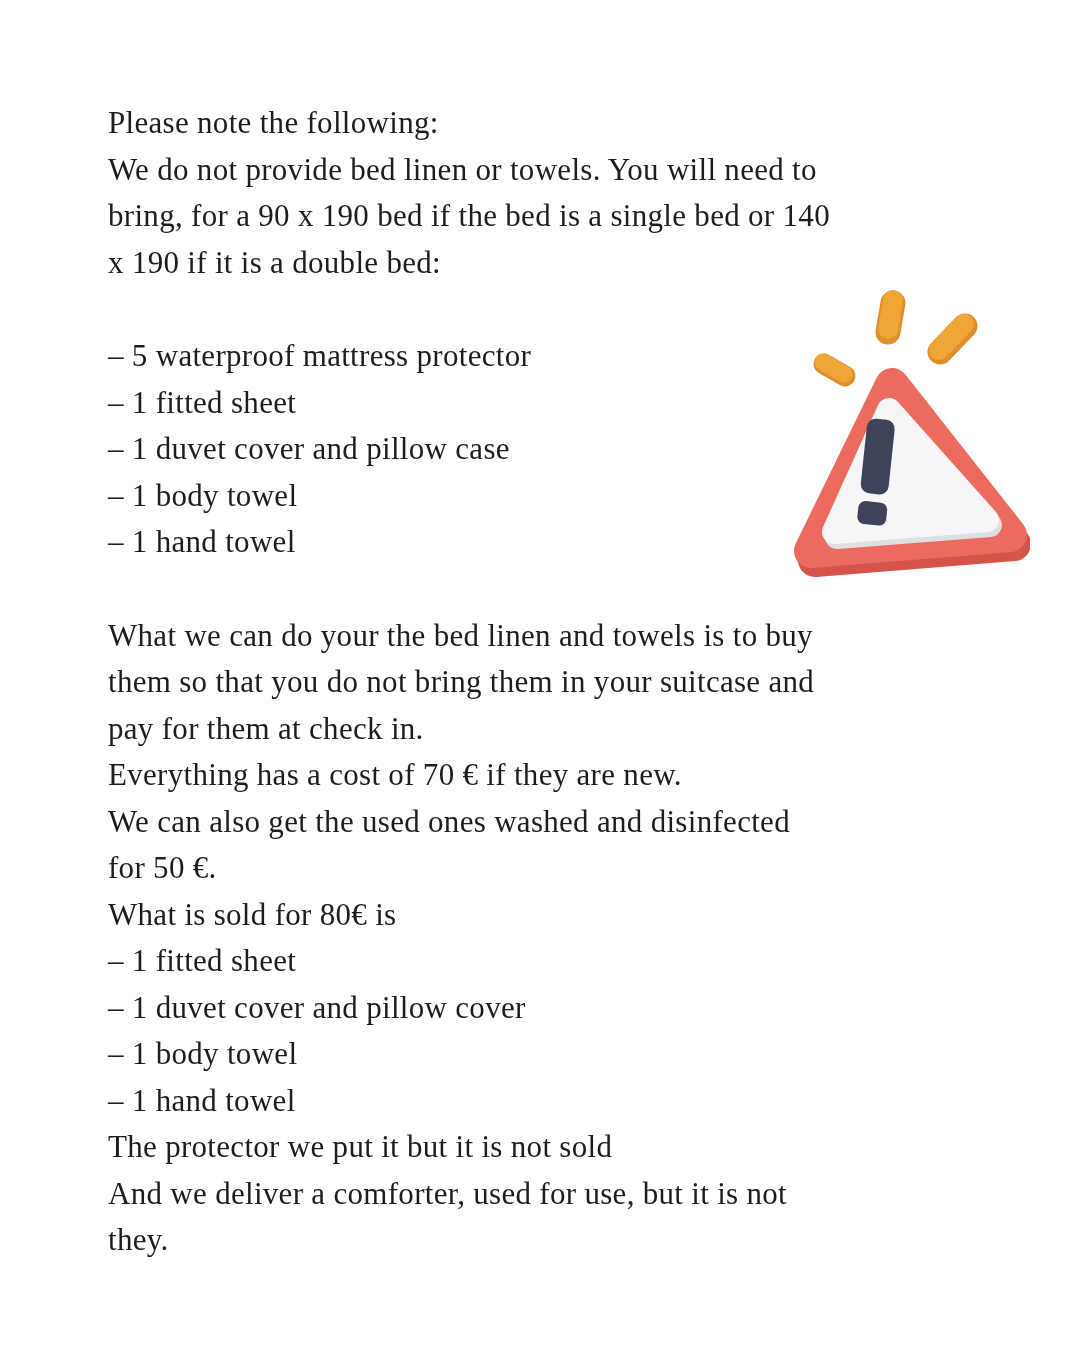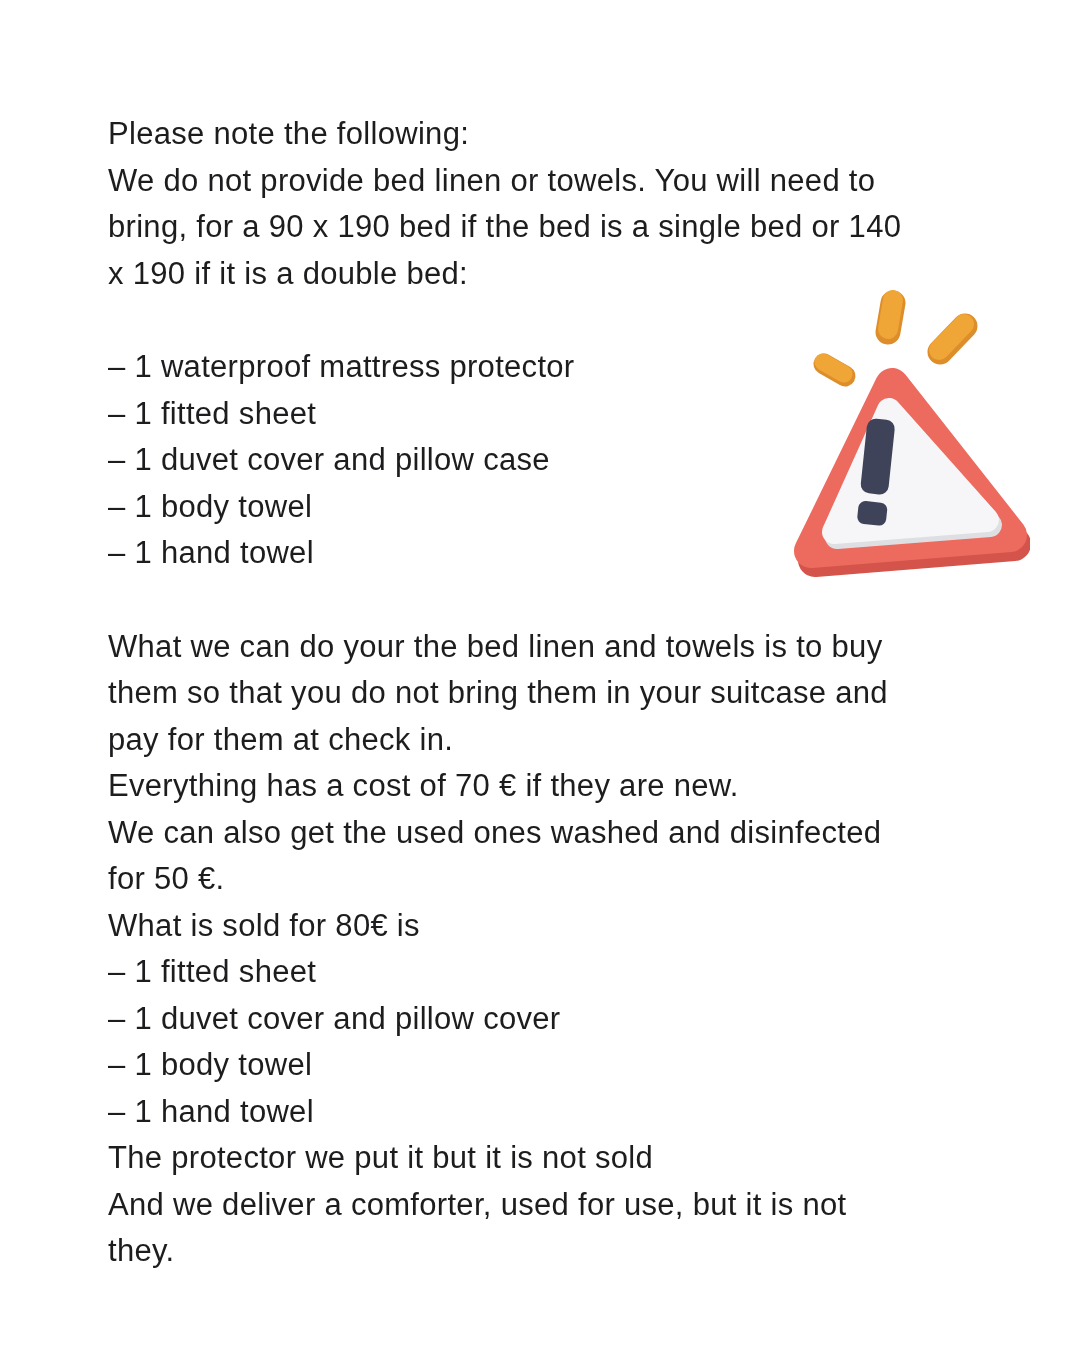--- a/index.html
+++ b/index.html
@@ -11,21 +11,22 @@
     height: 1350px;
     position: relative;
     background: #ffffff;
     overflow: hidden;
     font-family: "Liberation Sans", "DejaVu Sans", sans-serif;
     color: #1d1d1f;
   }
   .text-block {
     position: absolute;
     left: 108px;
-    top: 111px;
+    top: 100px;
+    font-family: Liberation Serif, serif;
   }
   .para {
     margin: 0 0 47px 0;
   }
   .para:last-child {
     margin-bottom: 0;
   }
   .line {
     font-size: 31px;
     line-height: 46.5px;
@@ -54,21 +55,21 @@
   <div class="text-block">
 
     <div class="para">
       <div class="line">Please note the following:</div>
       <div class="line">We do not provide bed linen or towels. You will need to</div>
       <div class="line">bring, for a 90 x 190 bed if the bed is a single bed or 140</div>
       <div class="line">x 190 if it is a double bed:</div>
     </div>
 
     <div class="para">
-      <div class="line">– 1 waterproof mattress protector</div>
+      <div class="line">– 5 waterproof mattress protector</div>
       <div class="line">– 1 fitted sheet</div>
       <div class="line">– 1 duvet cover and pillow case</div>
       <div class="line">– 1 body towel</div>
       <div class="line">– 1 hand towel</div>
     </div>
 
     <div class="para">
       <div class="line">What we can do your the bed linen and towels is to buy</div>
       <div class="line">them so that you do not bring them in your suitcase and</div>
       <div class="line">pay for them at check in.</div>

